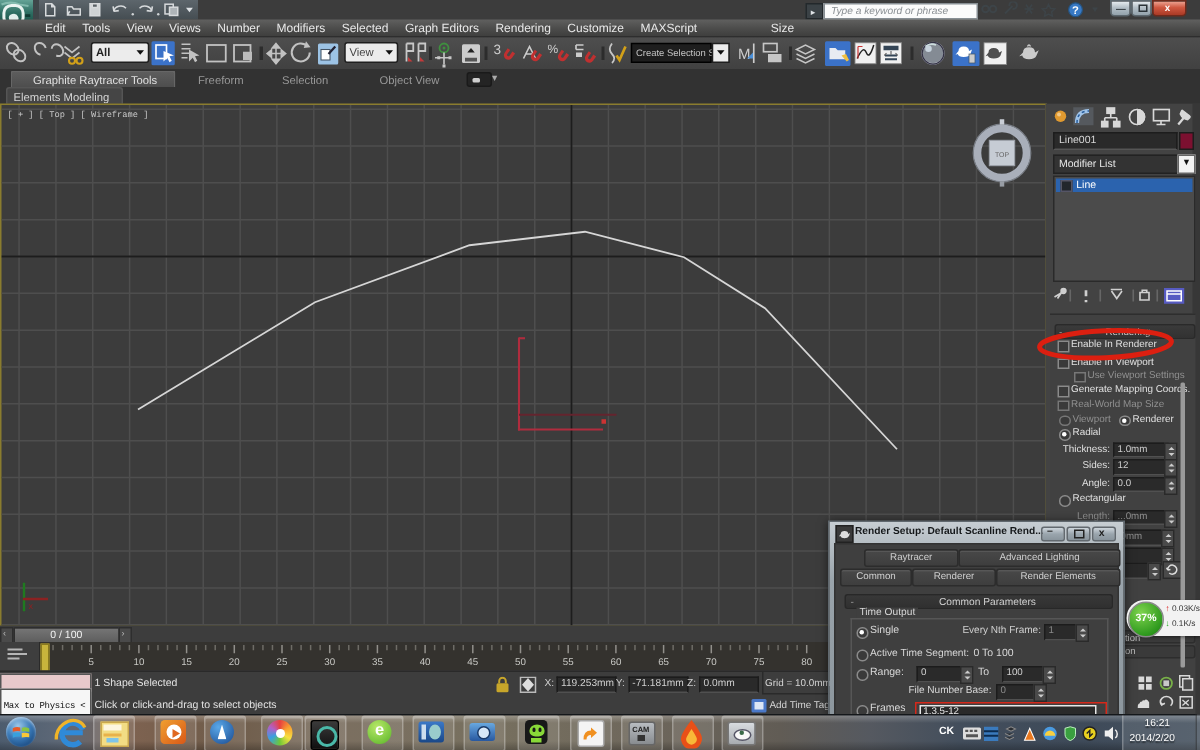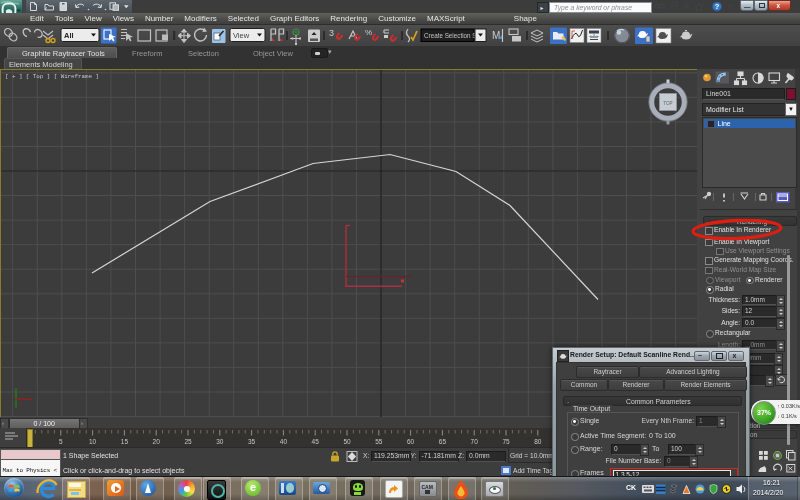--- a/index.html
+++ b/index.html
@@ -79,21 +79,21 @@
         <span>Tools</span>
         <span>View</span>
         <span>Views</span>
         <span>Number</span>
         <span>Modifiers</span>
         <span>Selected</span>
         <span>Graph Editors</span>
         <span>Rendering</span>
         <span>Customize</span>
         <span>MAXScript</span>
-        <span style="margin-left:38px;">Shape</span>
+        <span style="margin-left:38px;">Size</span>
  </div>
 </div>
 
 <div class="abs" id="toolbar" style="left:0;top:25px;width:800px;height:21px;background:linear-gradient(180deg,#4e4e4e,#414141);border-bottom:1px solid #303030;">
 <svg class="abs" style="left:0;top:0;" width="800" height="21" viewBox="0 0 800 21">
  <g stroke="#c2c2c2" stroke-width="1.3" fill="none">
   <ellipse cx="8.5" cy="7.5" rx="3.4" ry="4.3" transform="rotate(-45 8.5 7.5)"></ellipse>
           <ellipse cx="13" cy="12" rx="3.4" ry="4.3" transform="rotate(-45 13 12)"></ellipse>
   <path d="M27 11.5 a4.3 3.4 49 1 1 3.5 -4.5"></path>
           <path d="M33 6 a4.3 3.4 49 1 1 3 4.5" transform="translate(1.5 1.5)"></path>

